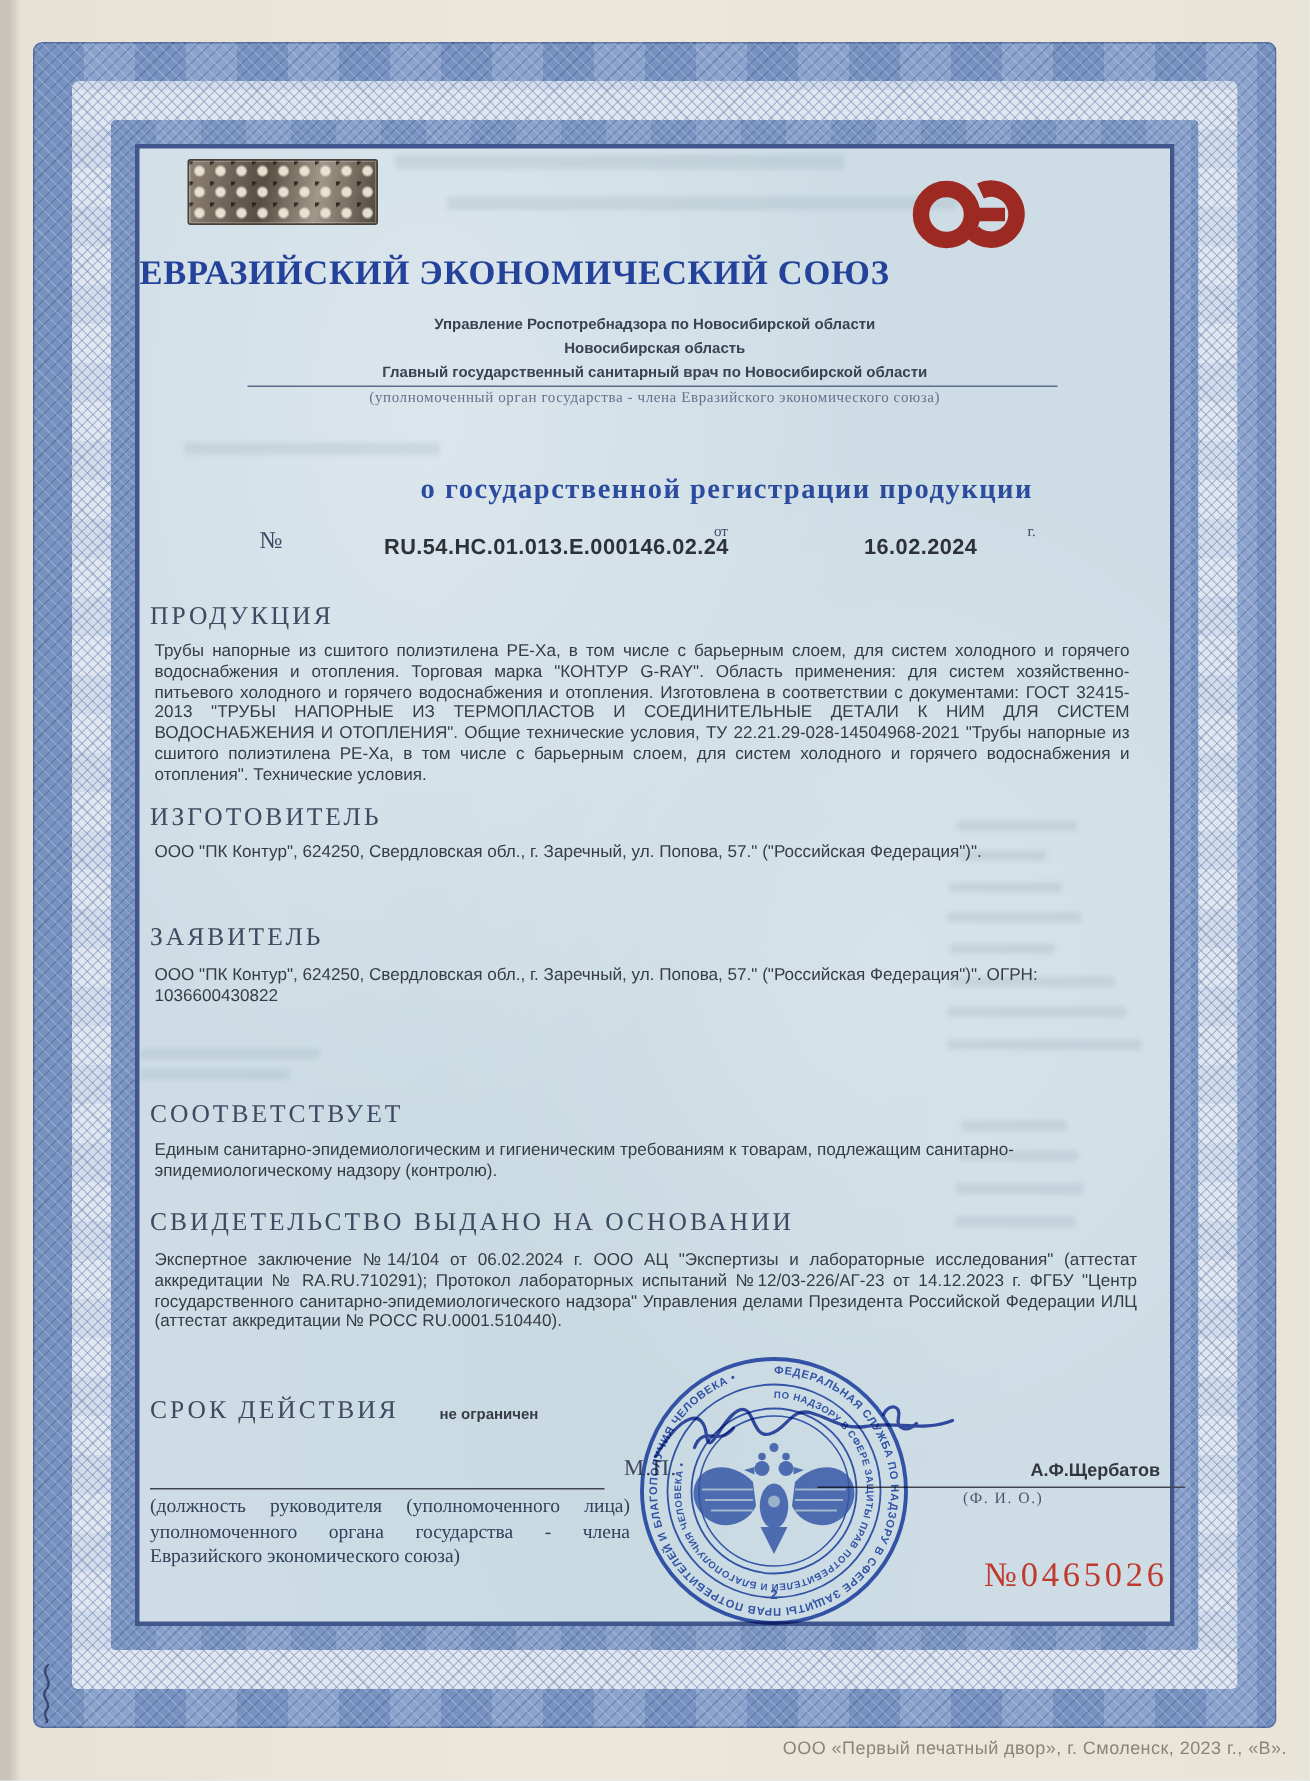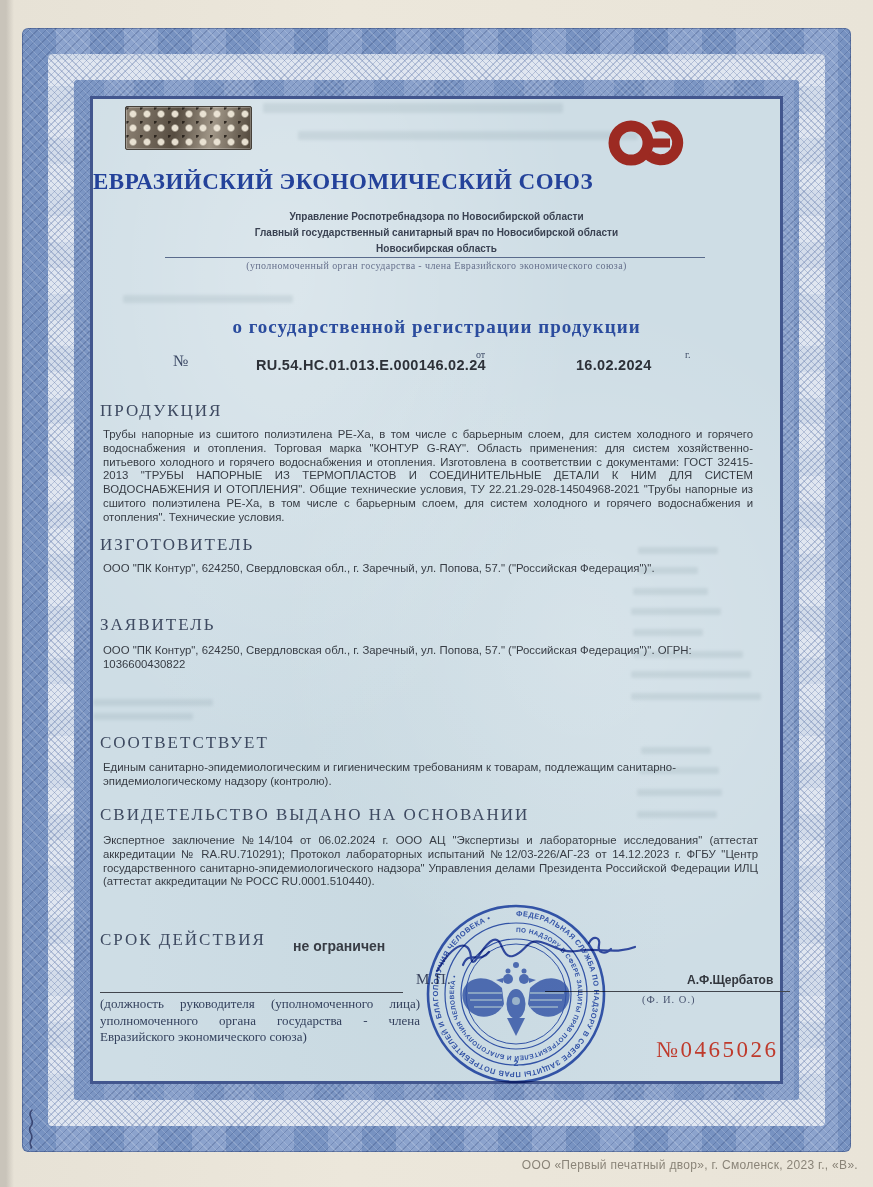--- a/index.html
+++ b/index.html
@@ -64,29 +64,29 @@
   .union-title{
     width:100%;text-align:left;
     font-family:"Liberation Serif",serif;font-weight:bold;font-size:23px;
     color:#24429a;letter-spacing:.5px;
   }
   .auth-lines{width:100%;text-align:center;font-size:10px;font-weight:bold;color:#3a4252;line-height:16px;}
   .auth-rule{height:1px;background:#5a6b8c;}
   .auth-caption{width:100%;text-align:center;font-family:"Liberation Serif",serif;font-size:10px;color:#66708c;letter-spacing:.4px;}
 
   .doc-title{width:100%;text-align:center;font-family:"Liberation Serif",serif;font-weight:bold;font-size:27px;color:#2b4c9e;letter-spacing:2px;}
-  .doc-subtitle{width:100%;text-align:center;font-family:"Liberation Serif",serif;font-weight:bold;font-size:19px;color:#2b4c9e;letter-spacing:1px;}
+  .doc-subtitle{width:100%;text-align:center;font-family:"Liberation Serif",serif;font-weight:bold;font-size:19px;color:#2b4c9e;letter-spacing:1px;margin-left:48px;}
 
   .serif-label{font-family:"Liberation Serif",serif;font-size:10px;color:#3d4a66;}
   .mono-num{font-weight:bold;font-size:14.5px;color:#2d3138;letter-spacing:.3px;margin-left:36px;}
 
   .sec-head{font-family:"Liberation Serif",serif;font-size:17px;color:#3e4a61;letter-spacing:2px;}
   .sec-body{font-size:11.4px;color:#373c44;line-height:13.8px;text-align:justify;}
 
-  .bold-small{font-weight:bold;font-size:14px;color:#373c44;}
+  .bold-small{font-weight:bold;font-size:10px;color:#373c44;}
   .sig-rule{height:1px;background:#41454d;}
   .mp{font-family:"Liberation Serif",serif;font-size:15px;color:#3a445e;letter-spacing:1px;}
   .fio-name{font-weight:bold;font-size:12px;color:#32363d;}
   .fio-cap{font-family:"Liberation Serif",serif;font-size:10.5px;color:#4a5570;letter-spacing:1px;}
   .position-cap{font-family:"Liberation Serif",serif;font-size:13px;line-height:16.5px;color:#33405c;text-align:justify;}
 
   .serial{font-family:"Liberation Serif",serif;font-size:23px;color:#bf3a2c;letter-spacing:2.5px;}
 
   .stamp{mix-blend-mode:multiply;opacity:.92;filter:blur(.35px);}
   .signature{mix-blend-mode:multiply;}
@@ -128,22 +128,22 @@
 
       <svg class="abs" style="left:513px;top:13px" width="84" height="62" viewBox="0 0 84 62" aria-hidden="true">
         <circle cx="25" cy="31" r="17" fill="none" stroke="#9c2a22" stroke-width="11"></circle>
         <path d="M 45 17 A 17 17 0 1 1 45 45" fill="none" stroke="#9c2a22" stroke-width="11" transform="rotate(10 56 31)"></path>
         <rect x="44" y="26.5" width="20" height="9" fill="#9c2a22"></rect>
       </svg>
 
       <div class="abs union-title" style="top:70px">ЕВРАЗИЙСКИЙ ЭКОНОМИЧЕСКИЙ СОЮЗ</div>
       <div class="abs auth-lines" style="top:110px;width:100%">
         <div>Управление Роспотребнадзора по Новосибирской области</div>
+        <div>Новосибирская область</div>
         <div>Главный государственный санитарный врач по Новосибирской области</div>
-        <div>Новосибирская область</div>
       </div>
       <div class="abs auth-rule" style="left:72px;top:158px;width:540px"></div>
       <div class="abs auth-caption" style="top:161px">(уполномоченный орган государства - члена Евразийского экономического союза)</div>
 
       <div class="abs doc-subtitle" style="top:217px">о государственной регистрации продукции</div>
 
       <div class="abs serif-label" style="left:80px;top:253px;font-size:16px">№</div>
       <div class="abs mono-num" style="left:127px;top:258px">RU.54.HC.01.013.E.000146.02.24</div>
       <div class="abs serif-label" style="left:383px;top:250px">от</div>
       <div class="abs mono-num" style="left:447px;top:258px">16.02.2024</div>

